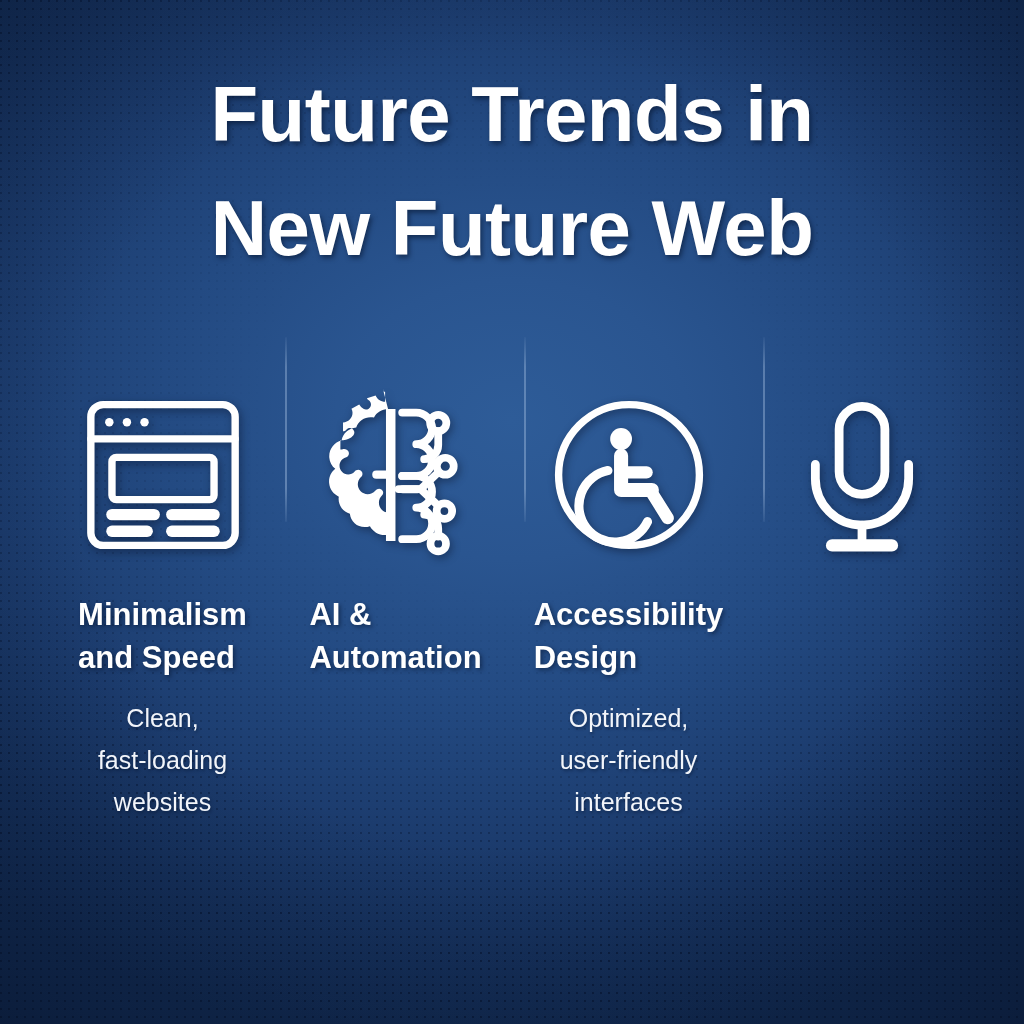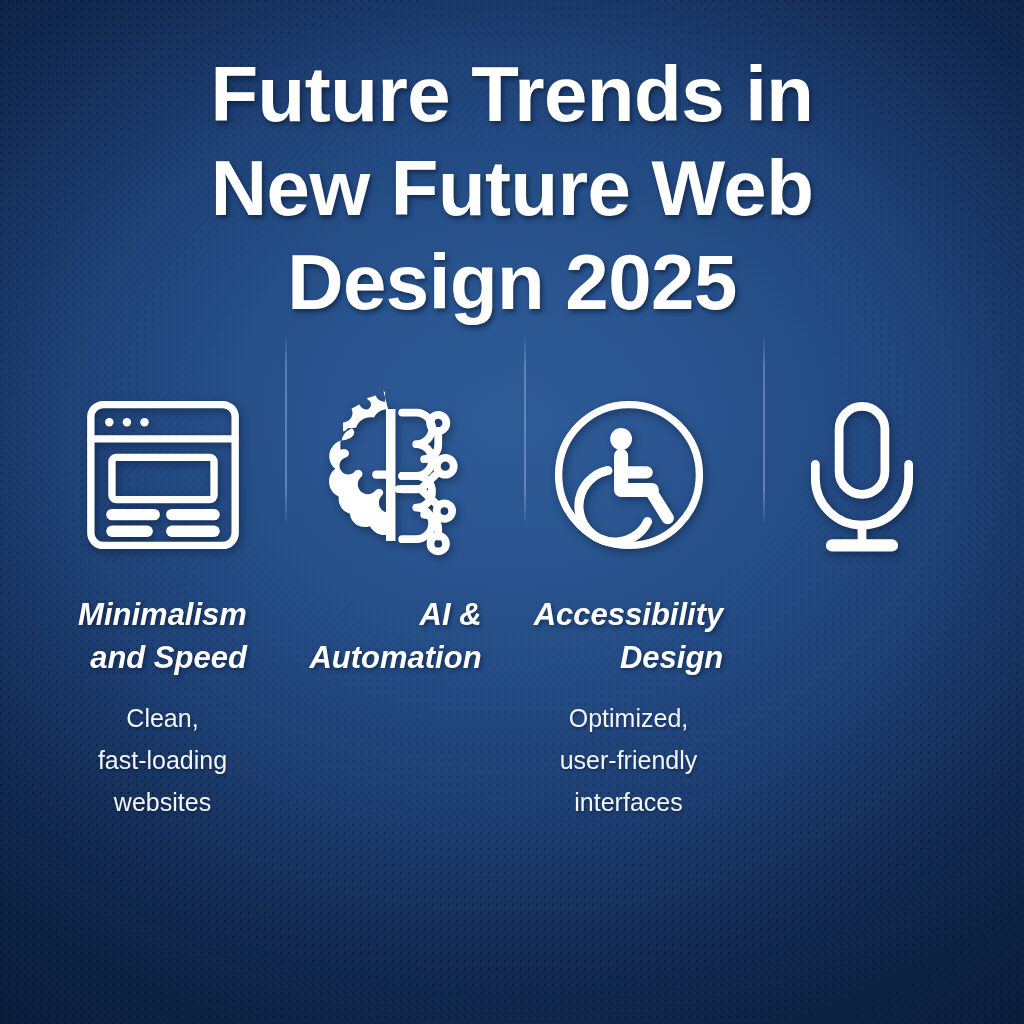--- a/index.html
+++ b/index.html
@@ -60,21 +60,21 @@
     text-align: center;
     color: #ffffff;
     font-size: 78px;
     line-height: 94px;
     font-weight: 700;
     letter-spacing: -0.5px;
     text-shadow: 2px 3px 5px rgba(4,16,40,0.55);
     padding: 0 60px;
     box-sizing: border-box;
   }
-  .title .tline { display: block; white-space: nowrap; }
+  .title .tline { display: block; white-space: nowrap; margin-top: 20px; }
 
   
   .columns {
     position: absolute;
     top: 385px;
     left: 46px;
     right: 46px;
     display: flex;
   }
   .col {
@@ -95,24 +95,23 @@
     filter: drop-shadow(2px 3px 4px rgba(4,14,36,0.45));
   }
   .icon-wrap svg { display: block; }
 
   .col-heading {
     margin-top: 28px;
     color: #ffffff;
     font-size: 31px;
     line-height: 43px;
     font-weight: 700;
-    text-align: right;
+    text-align: left;
     text-shadow: 2px 2px 4px rgba(4,16,40,0.50);
     white-space: pre-line;
-    font-style: italic;
   }
 
   .col-desc {
     margin-top: 18px;
     color: #f2f5fa;
     font-size: 25px;
     line-height: 42px;
     font-weight: 400;
     text-align: center;
     text-shadow: 1px 2px 3px rgba(4,16,40,0.42);
@@ -143,21 +142,20 @@
 <div id="poster">
 
   <div id="texture"></div>
   <div id="vignette"></div>
 
   <div id="content">
 
     <div class="title">
       <span class="tline">Future Trends in</span>
       <span class="tline">New Future Web</span>
-      <span class="tline">Design 2025</span>
     </div>
 
     <div class="divider d1"></div>
     <div class="divider d2"></div>
     <div class="divider d3"></div>
 
     <div class="columns">
 
       <div class="col">
         <div class="icon-wrap">

